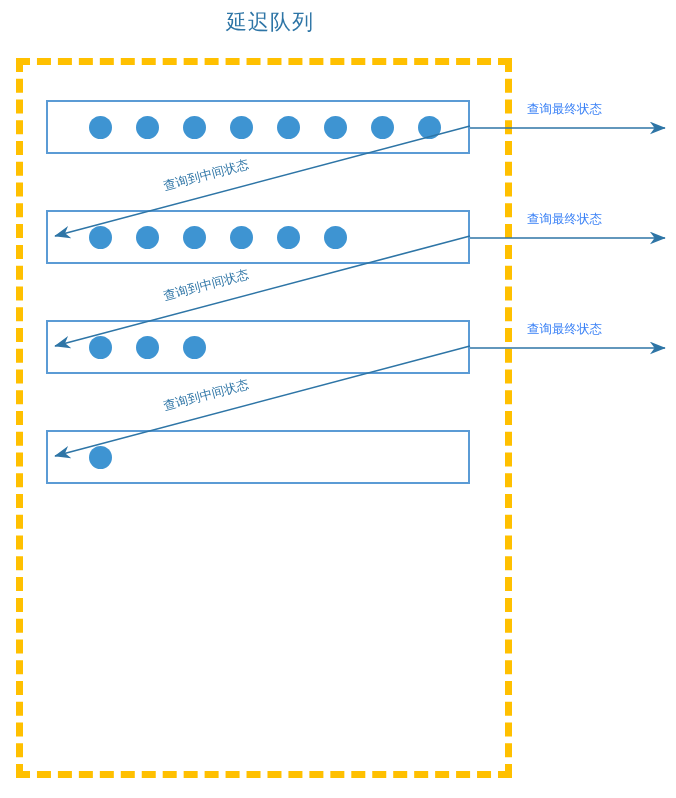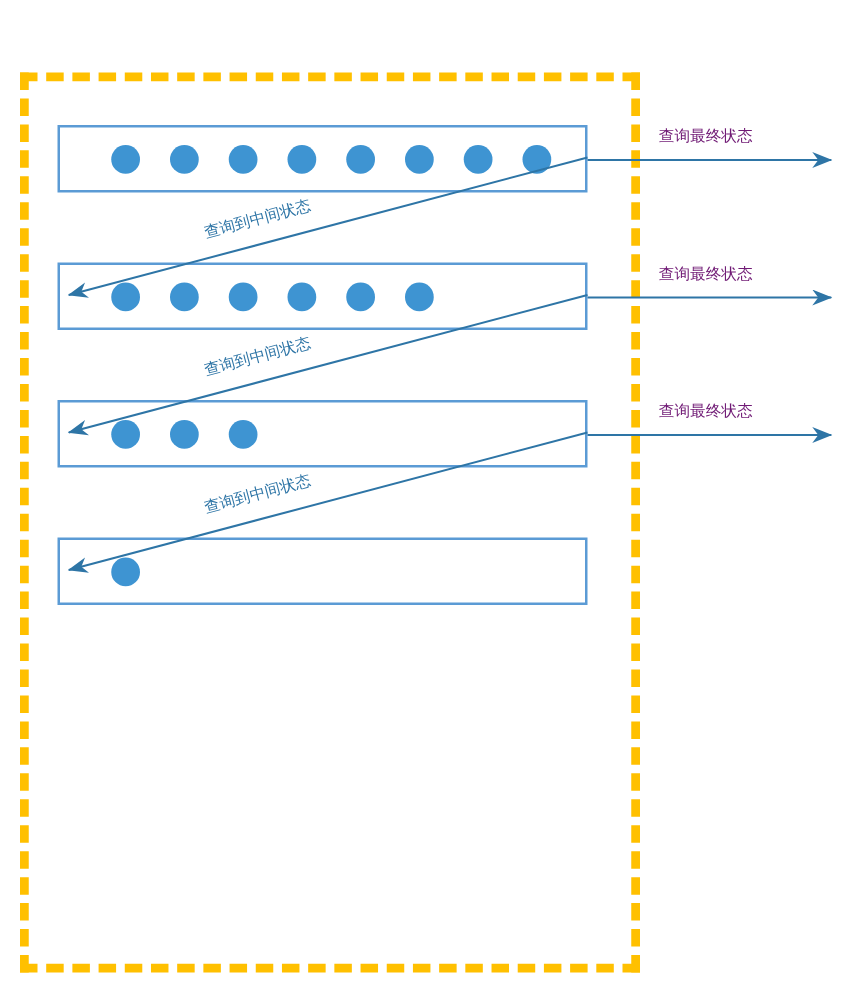--- a/index.html
+++ b/index.html
@@ -67,30 +67,31 @@
     position: absolute;
     font-size: 12.5px;
     color: #2E75A6;
     white-space: nowrap;
     transform-origin: left bottom;
     font-family: "Liberation Sans", sans-serif;
   }
   .final-label {
     position: absolute;
     font-size: 12.5px;
-    color: #701a75;
+    color: #3b82f6;
     white-space: nowrap;
     font-family: "Liberation Sans", sans-serif;
   }
 </style>
 </head>
 <body>
 
 <div id="canvas">
 
+  <div id="title">延迟队列</div>
 
   <div class="queue-frame"></div>
 
   <div class="row-box" style="top:100px;"></div>
   <div class="row-box" style="top:210px;"></div>
   <div class="row-box" style="top:320px;"></div>
   <div class="row-box" style="top:430px;"></div>
 
   <div class="dot" style="left:89px;  top:116px;"></div>
   <div class="dot" style="left:136px; top:116px;"></div>

